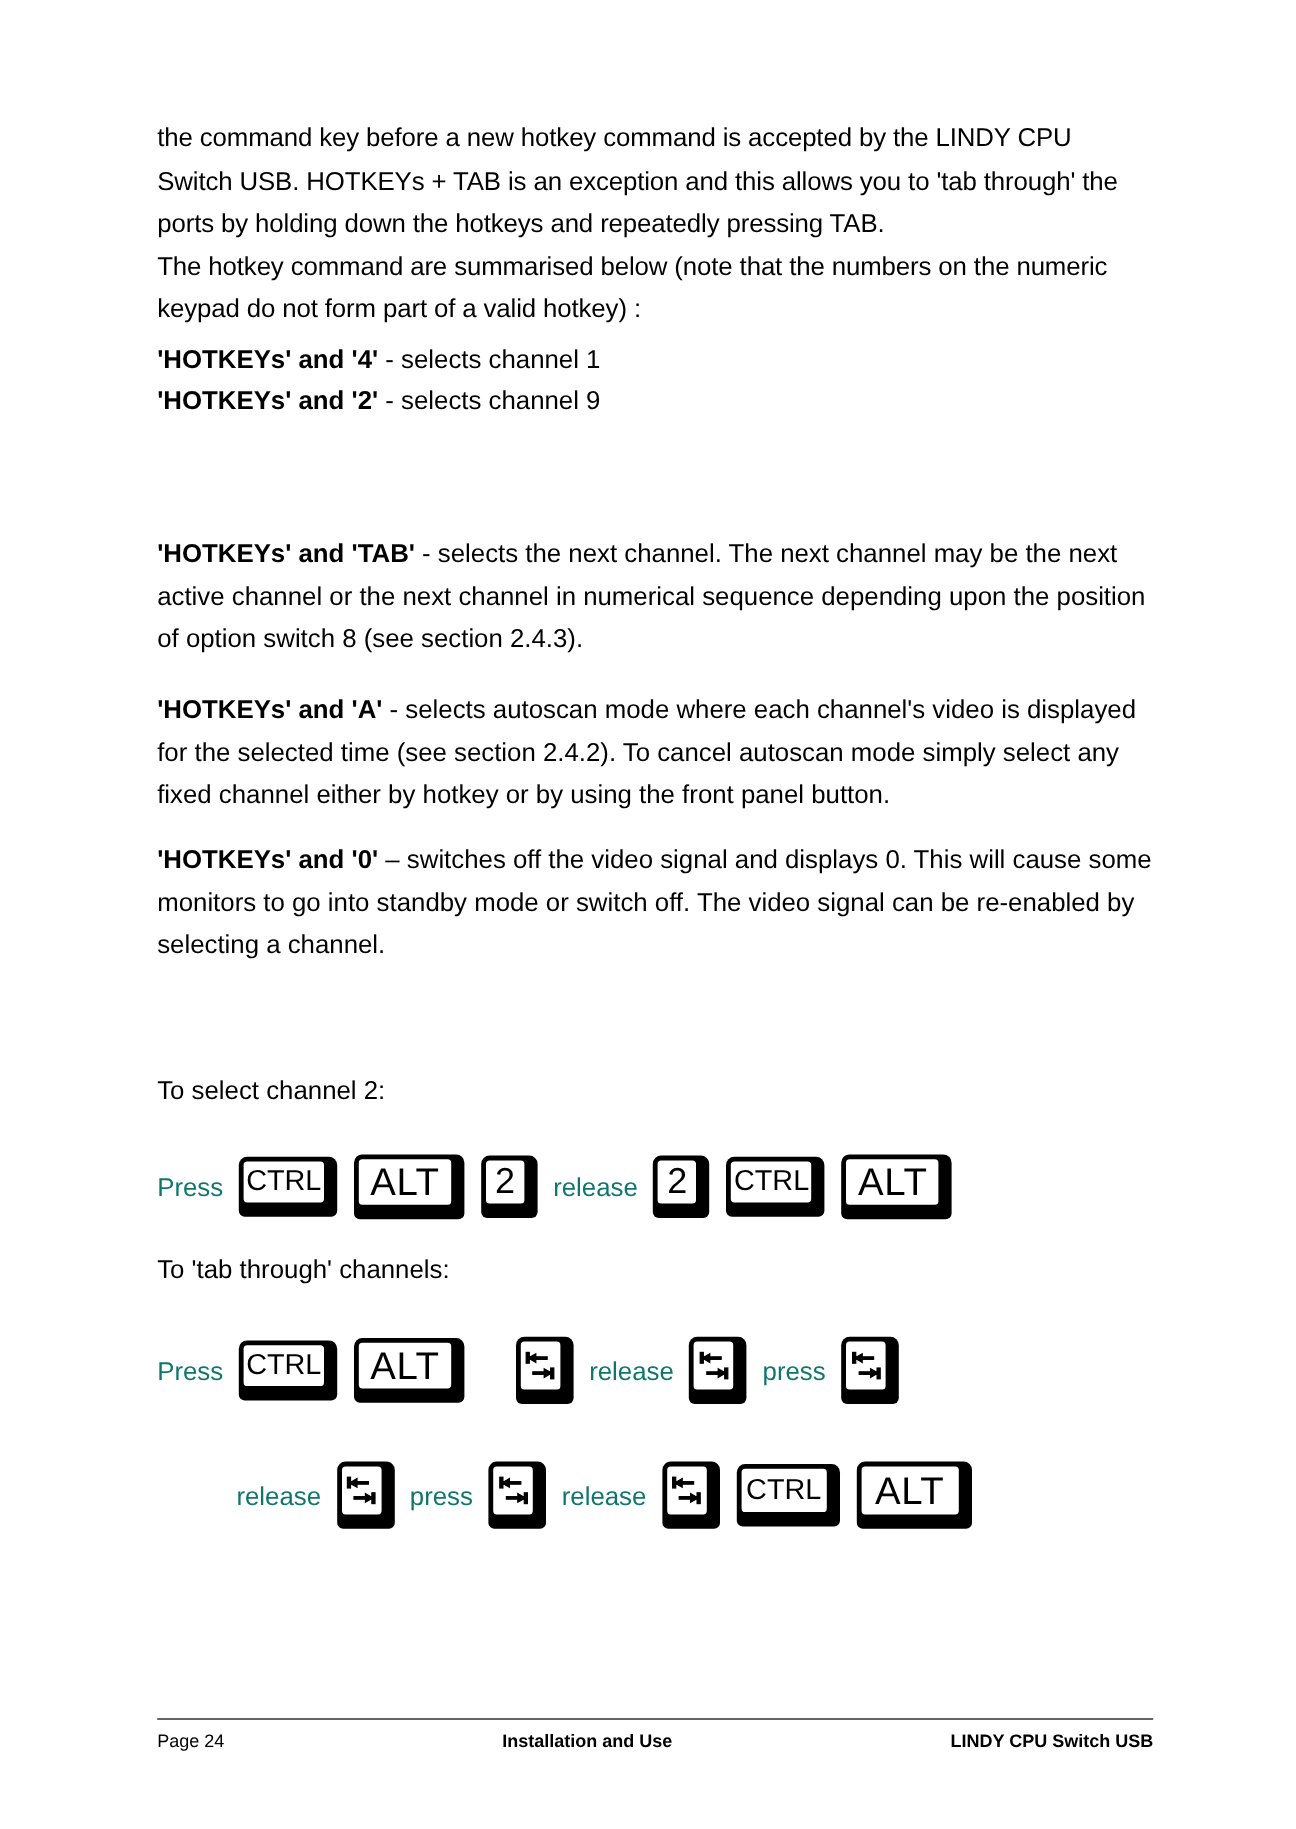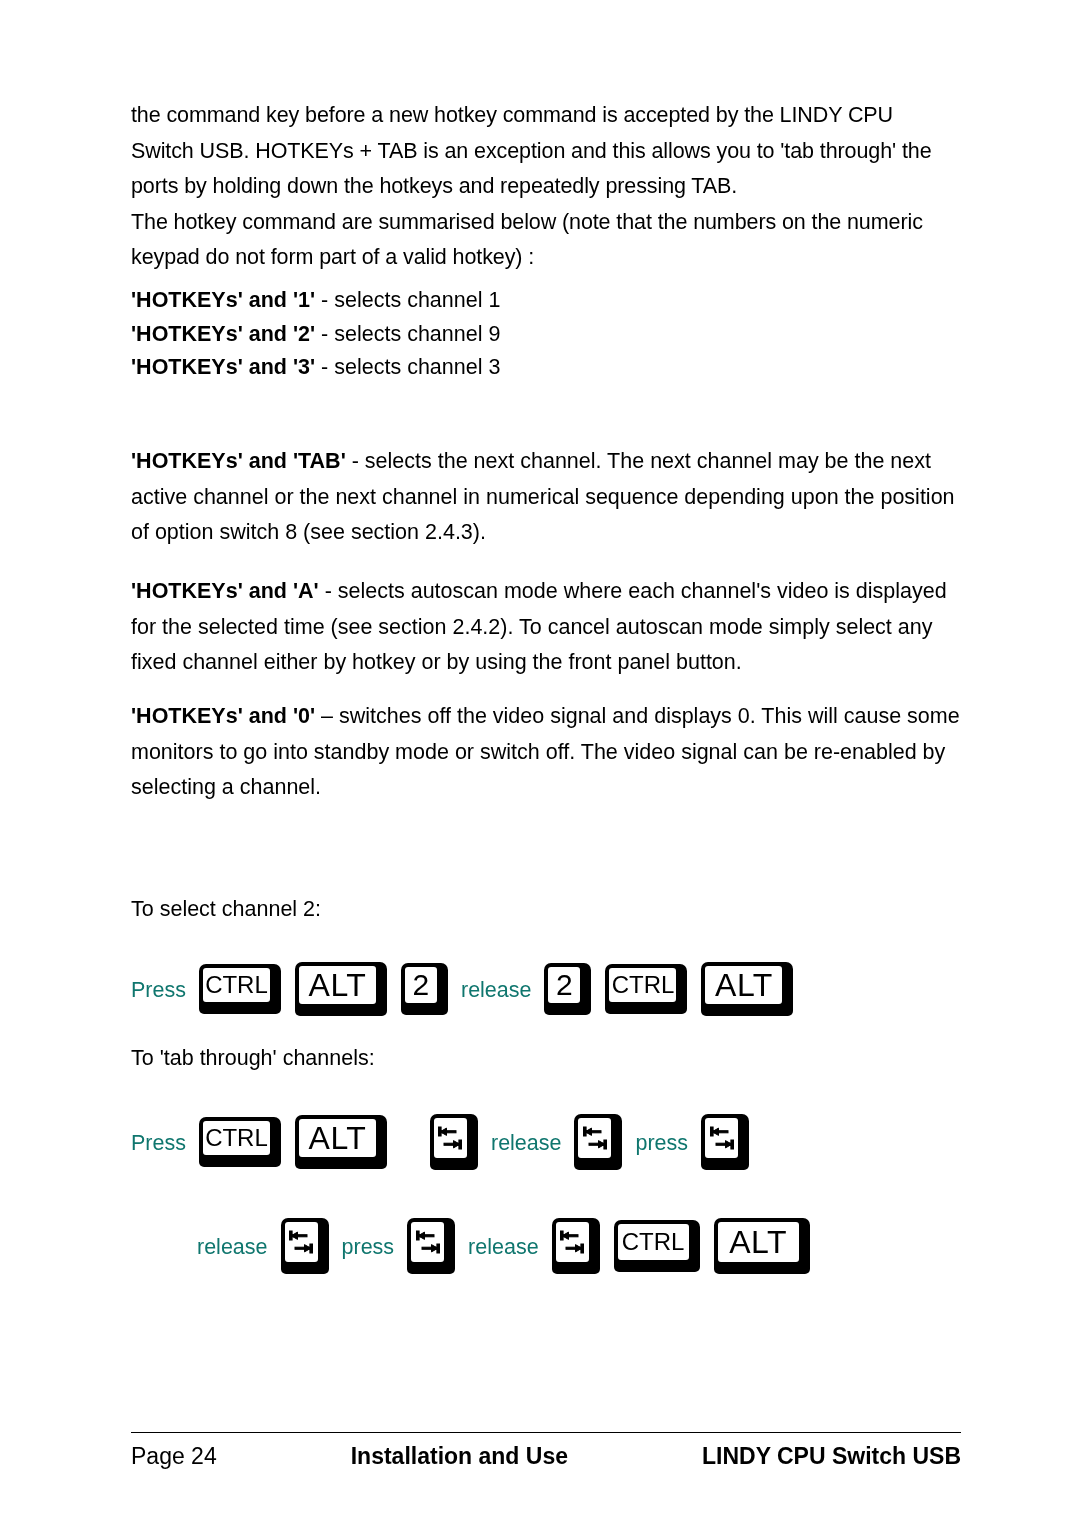--- a/index.html
+++ b/index.html
@@ -160,40 +160,39 @@
     height: 1px;
     background: #000000;
   }
   .footer {
     position: absolute;
     left: 131px;
     top: 1443px;
     width: 830px;
     display: flex;
     align-items: baseline;
-    font-size: 23px;
+    font-size: 15px;
   }
   .footer .f-left   { flex: 0 0 auto; }
   .footer .f-center { flex: 1 1 auto; text-align: center; font-weight: bold; }
   .footer .f-right  { flex: 0 0 auto; font-weight: bold; }
 </style>
 </head>
 <body>
 
 <div class="page">
 
   <div class="intro body-block">
     <div>the command key before a new hotkey command is accepted by the LINDY CPU Switch USB. HOTKEYs + TAB is an exception and this allows you to 'tab through' the ports by holding down the hotkeys and repeatedly pressing TAB.</div>
     <div>The hotkey command are summarised below (note that the numbers on the numeric keypad do not form part of a valid hotkey) :</div>
   </div>
 
   <div class="hotkey-list">
-    <div class="row"><b>'HOTKEYs' and '1'</b><span> - selects channel 1</span></div>
+    <div class="row"><b>'HOTKEYs' and '4'</b><span> - selects channel 1</span></div>
     <div class="row"><b>'HOTKEYs' and '2'</b><span> - selects channel 9</span></div>
-    <div class="row"><b>'HOTKEYs' and '3'</b><span> - selects channel 3</span></div>
   </div>
 
   <div class="para p-tab"><b>'HOTKEYs' and 'TAB'</b><span> - selects the next channel. The next channel may be the next active channel or the next channel in numerical sequence depending upon the position of option switch 8 (see section 2.4.3).</span></div>
 
   <div class="para p-auto"><b>'HOTKEYs' and 'A'</b><span> - selects autoscan mode where each channel's video is displayed for the selected time (see section 2.4.2). To cancel autoscan mode simply select any fixed channel either by hotkey or by using the front panel button.</span></div>
 
   <div class="para p-zero"><b>'HOTKEYs' and '0'</b><span> – switches off the video signal and displays 0. This will cause some monitors to go into standby mode or switch off. The video signal can be re-enabled by selecting a channel.</span></div>
 
 
   <div class="para p-select-ch">To select channel 2:</div>

